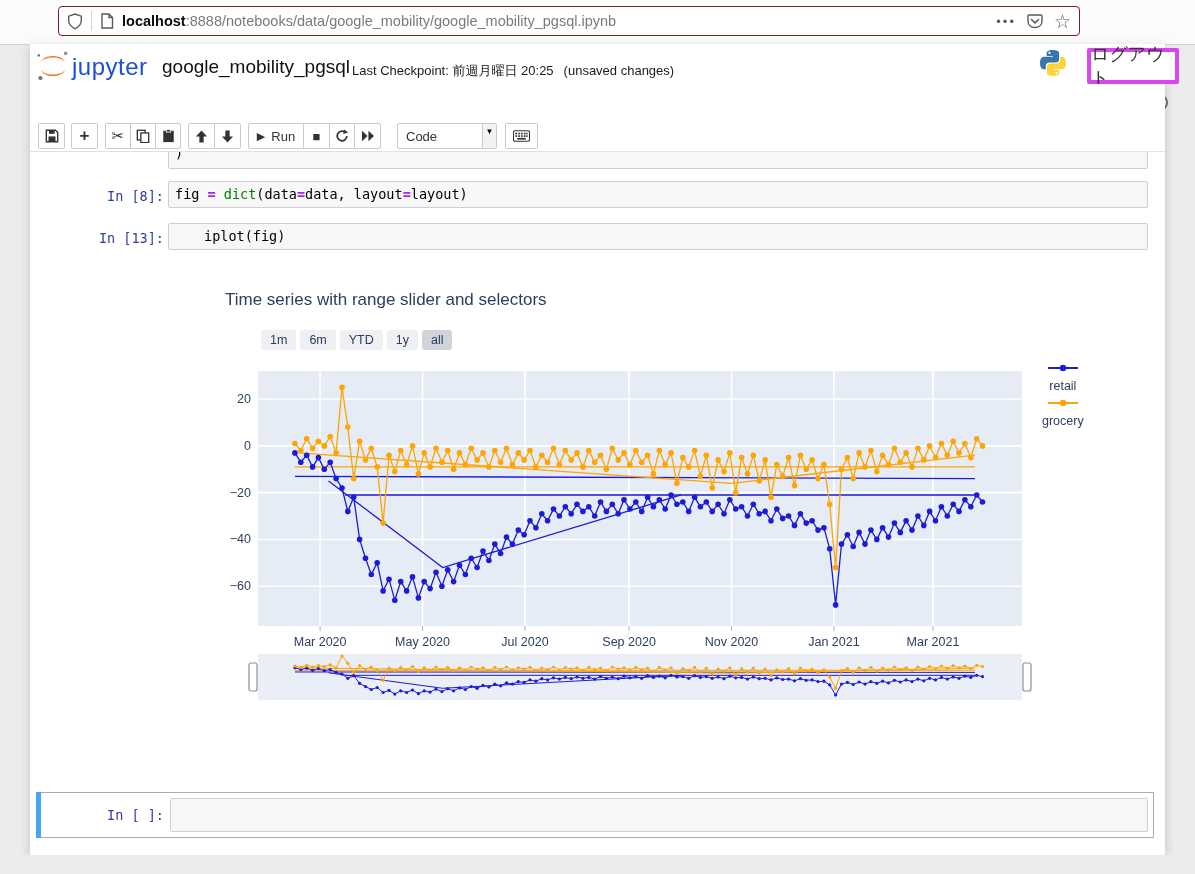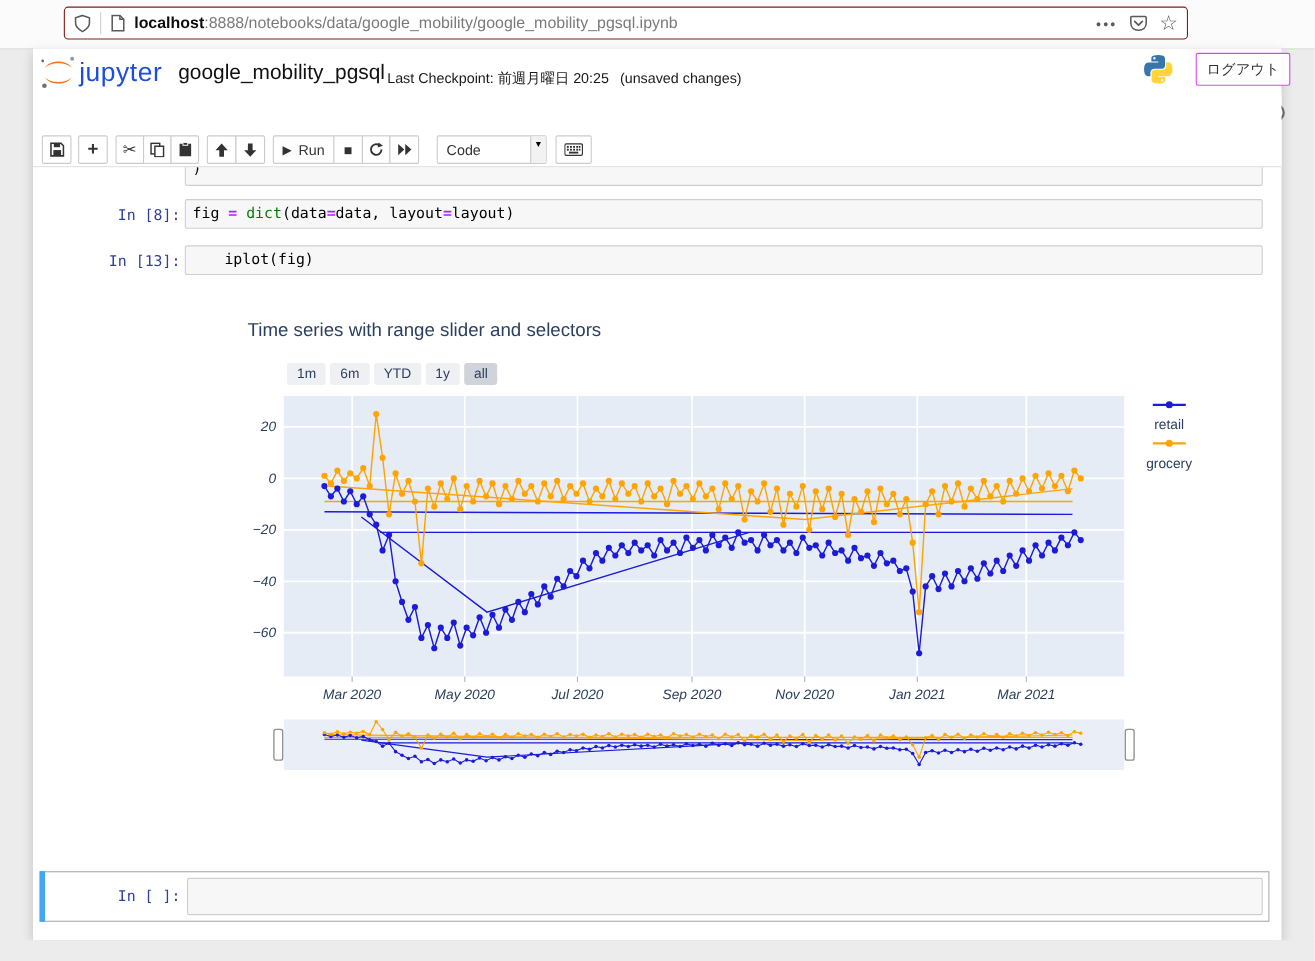--- a/index.html
+++ b/index.html
@@ -18,22 +18,22 @@
   .star{font-size:19px;color:#5a5a5a;margin-left:10px;}
   
   .nb-container{left:30px;top:44px;width:1135px;height:811px;background:#fff;
                 box-shadow:0 3px 10px rgba(0,0,0,.18);}
   .jp-logo{left:36px;top:50px;}
   .jp-logotext{left:72px;top:53px;font-size:24px;color:#1d4ed8;letter-spacing:.5px;}
   .nb-title{left:162px;top:56px;font-size:19px;color:#111;font-weight:500;}
   .chk-text{left:352px;top:62px;font-size:13px;color:#1a1a1a;}
   .unsaved{margin-left:10px;text-align:center;}
   .py-logo{left:1038px;top:48px;}
-  .logout-btn{left:1087px;top:48px;width:84px;height:28px;border:1px solid #d946ef;border-radius:2px;
-              background:#fff;font-size:13px;color:#333;display:flex;align-items:center;justify-content:center;}
+  .logout-btn{left:1087px;top:48px;width:84px;height:28px;border:4px solid #d946ef;border-radius:2px;
+              background:#fff;font-size:18px;color:#333;display:flex;align-items:center;justify-content:center;}
   
   .menubar{left:48px;top:91px;display:flex;gap:29px;font-size:13.5px;color:#1a1a1a;}
   .menubar span{cursor:default;}
   .not-trusted{left:984px;top:90px;width:71px;height:23px;border:1px solid #cfcfcf;border-radius:2px;
                background:#fff;font-size:12.5px;color:#3a3a3a;display:flex;align-items:center;justify-content:center;}
   .kernel-sep{left:1090px;top:88px;width:1px;height:26px;background:#555;}
   .kernel-name{left:1100px;top:93px;font-size:14.5px;color:#333;}
   .kernel-circle{left:1151px;top:94px;width:13px;height:13px;border:2px solid #666;border-radius:50%;background:#fff;}
   
   .toolbar-row{left:30px;top:118px;width:1135px;height:33px;background:#fff;border-bottom:1px solid #e2e2e2;z-index:3;}
@@ -224,21 +224,21 @@
       <span>retail</span>
     </div>
     <div class="legend-item">
       <svg width="32" height="10">
         <line x1="1" y1="5" x2="31" y2="5" stroke="#ffa400" stroke-width="2"></line>
         <circle cx="16" cy="5" r="3.2" fill="#ffa400"></circle>
       </svg>
       <span>grocery</span>
     </div>
   </div>
-<div class="abs" style="left:225px;top:355px;font-style:italic;" id="main-chart"><svg width="805" height="290">
+<div class="abs" style="left:225px;top:366px;" id="main-chart"><svg width="805" height="290">
       <rect x="33" y="5" width="764" height="255" fill="#e5ecf6"></rect>
       <line x1="95.12747252747252" y1="5" x2="95.12747252747252" y2="260" stroke="#ffffff" stroke-width="1.6"></line>
       <line x1="197.55384615384617" y1="5" x2="197.55384615384617" y2="260" stroke="#ffffff" stroke-width="1.6"></line>
       <line x1="299.9802197802198" y1="5" x2="299.9802197802198" y2="260" stroke="#ffffff" stroke-width="1.6"></line>
       <line x1="404.0857142857143" y1="5" x2="404.0857142857143" y2="260" stroke="#ffffff" stroke-width="1.6"></line>
       <line x1="506.5120879120879" y1="5" x2="506.5120879120879" y2="260" stroke="#ffffff" stroke-width="1.6"></line>
       <line x1="608.9384615384615" y1="5" x2="608.9384615384615" y2="260" stroke="#ffffff" stroke-width="1.6"></line>
       <line x1="708.0065934065934" y1="5" x2="708.0065934065934" y2="260" stroke="#ffffff" stroke-width="1.6"></line>
       <line x1="33" y1="33.07339449541284" x2="797" y2="33.07339449541284" stroke="#ffffff" stroke-width="1.6"></line>
       <line x1="33" y1="79.86238532110092" x2="797" y2="79.86238532110092" stroke="#ffffff" stroke-width="1.6"></line>

